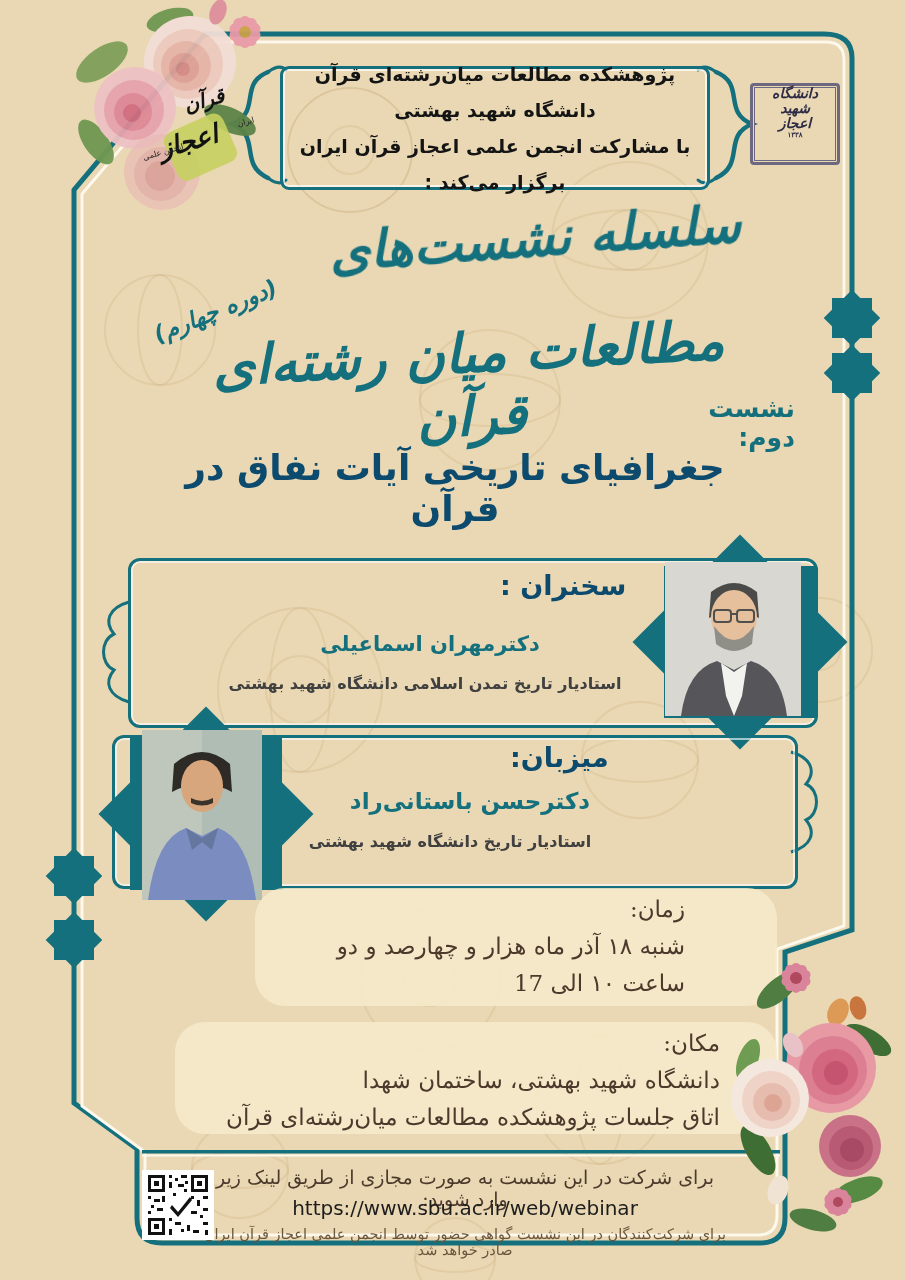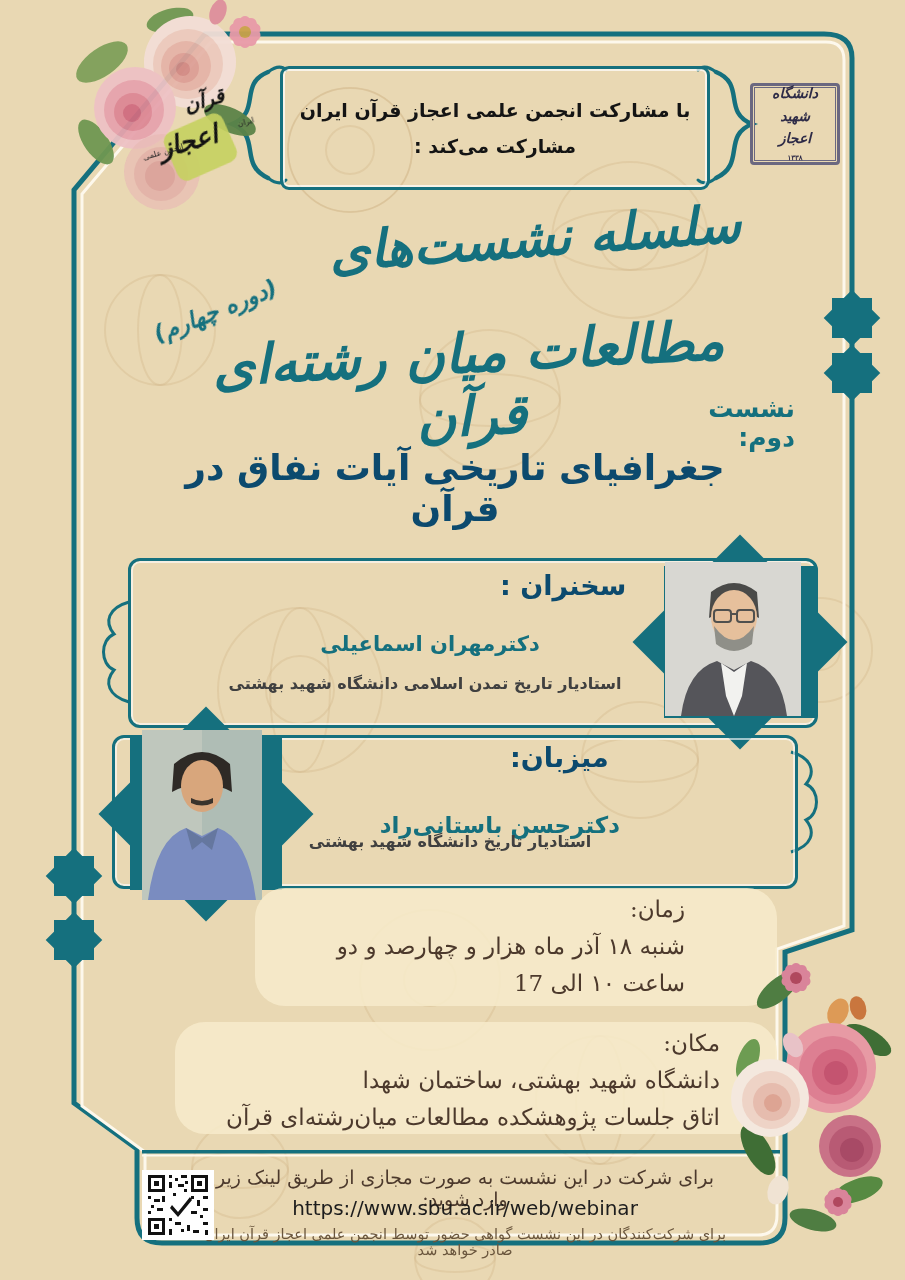--- a/index.html
+++ b/index.html
@@ -17,21 +17,21 @@
   .panel-text{color:#4c392c;font-size:23px;line-height:37px;text-align:right;font-family:"DejaVu Serif",serif;}
   .speaker-box{position:absolute;left:128px;top:558px;width:684px;height:164px;border:3px solid #15707e;border-radius:12px;
                box-shadow:inset 0 0 0 2px rgba(255,255,255,.6);}
   .host-box{position:absolute;left:112px;top:735px;width:680px;height:148px;border:3px solid #15707e;border-radius:12px;
             box-shadow:inset 0 0 0 2px rgba(255,255,255,.6);}
   .heading-black{font-weight:bold;color:#0c4a6e;}
   .name-teal{font-weight:bold;color:#15707e;}
   .affil{font-weight:bold;color:#404040;}
   .footer-line{color:#4c392c;text-align:center;}
   .seal{position:absolute;left:750px;top:83px;width:84px;height:76px;border:3px solid #6b6880;border-radius:4px;
-        box-shadow:inset 0 0 0 1px #e9d8b3, inset 0 0 0 2px #6b6880;display:flex;flex-direction:column;align-items:center;justify-content:space-between;}
+        box-shadow:inset 0 0 0 1px #e9d8b3, inset 0 0 0 2px #6b6880;display:flex;flex-direction:column;align-items:center;justify-content:flex-start;}
   .seal div{color:#2e2b47;font-weight:bold;font-style:italic;line-height:15px;font-size:14px;font-family:"DejaVu Serif",serif;}
   .seal .y{font-size:7px;font-style:normal;line-height:8px;}
   .assoc{position:absolute;left:128px;top:78px;width:150px;height:120px;transform:rotate(-16deg);}
   .assoc .blob{position:absolute;left:38px;top:42px;width:64px;height:52px;background:#c5d05f;border-radius:10px;transform:rotate(-8deg);opacity:.9;}
   .assoc .t-main{position:absolute;left:30px;top:44px;font-size:26px;font-weight:bold;font-style:italic;color:#121212;font-family:"DejaVu Serif",serif;}
   .assoc .t-main2{position:absolute;left:66px;top:12px;font-size:20px;font-weight:bold;font-style:italic;color:#121212;font-family:"DejaVu Serif",serif;}
   .assoc .t-small{position:absolute;left:12px;top:58px;font-size:8px;color:#222;}
   .assoc .t-small2{position:absolute;left:112px;top:52px;font-size:8px;color:#222;}
 </style>
 </head>
@@ -172,22 +172,23 @@
 
   <div class="assoc">
     <div class="blob"></div>
     <div class="t-main2">قرآن</div>
     <div class="t-main">اعجاز</div>
     <div class="t-small">انجمن علمی</div>
     <div class="t-small2">ایران</div>
   </div>
 
   <div class="topbox">
+    <div>پژوهشکده مطالعات میان‌رشته‌ای قرآن دانشگاه شهید بهشتی</div>
     <div>با مشارکت انجمن علمی اعجاز قرآن ایران</div>
-    <div>مشارکت می‌کند :</div>
+    <div>برگزار می‌کند :</div>
   </div>
 
   <div class="seal">
     <div>دانشگاه</div>
     <div>شهید</div>
     <div>اعجاز</div>
     <div class="y">۱۳۳۸</div>
   </div>
 
   <div class="abs title-callig" style="left:300px;top:208px;width:470px;text-align:center;font-size:52px;transform:rotate(-4deg);">سلسله نشست‌های</div>
@@ -216,21 +217,21 @@
           <line x1="66" y1="52" x2="72" y2="52"></line>
         </g>
       <path d="M49,64 Q69,92 89,64 L87,82 Q69,96 51,82 Z" fill="#8f8f88"></path>
       <path d="M16,154 Q22,108 52,99 L69,108 86,99 Q116,108 122,154 Z" fill="#55555a"></path>
       <path d="M56,101 L69,110 82,101 L77,134 69,154 61,134 Z" fill="#f2f2ef"></path>
     </g>
   </svg>
 
   <div class="host-box"></div>
   <div class="abs heading-black" style="left:510px;top:742px;width:150px;text-align:left;font-size:27px;">میزبان:</div>
-  <div class="abs name-teal" style="left:320px;top:788px;width:300px;font-size:23px;margin-top:24px;">دکترحسن باستانی‌راد</div>
+  <div class="abs name-teal" style="left:320px;top:788px;width:300px;text-align:center;font-size:23px;">دکترحسن باستانی‌راد</div>
   <div class="abs affil" style="left:300px;top:832px;width:300px;text-align:center;font-size:16px;">استادیار تاریخ دانشگاه شهید بهشتی</div>
   <svg class="abs" style="left:80px;top:688px;" width="256" height="256" viewBox="0 0 256 256">
     <g fill="#15707e" transform="translate(126,126)">
       <rect x="-76" y="-76" width="152" height="152"></rect>
       <rect x="-76" y="-76" width="152" height="152" transform="rotate(45)"></rect>
     </g>
     <g transform="translate(62,42)">
       <rect width="120" height="170" fill="#bfc7bd"></rect>
       <rect x="60" y="0" width="60" height="170" fill="#9fb3ad" opacity="0.5"></rect>
       <path d="M32,34 Q60,10 88,34 L90,62 Q60,46 30,62 Z" fill="#2e2a26"></path>

